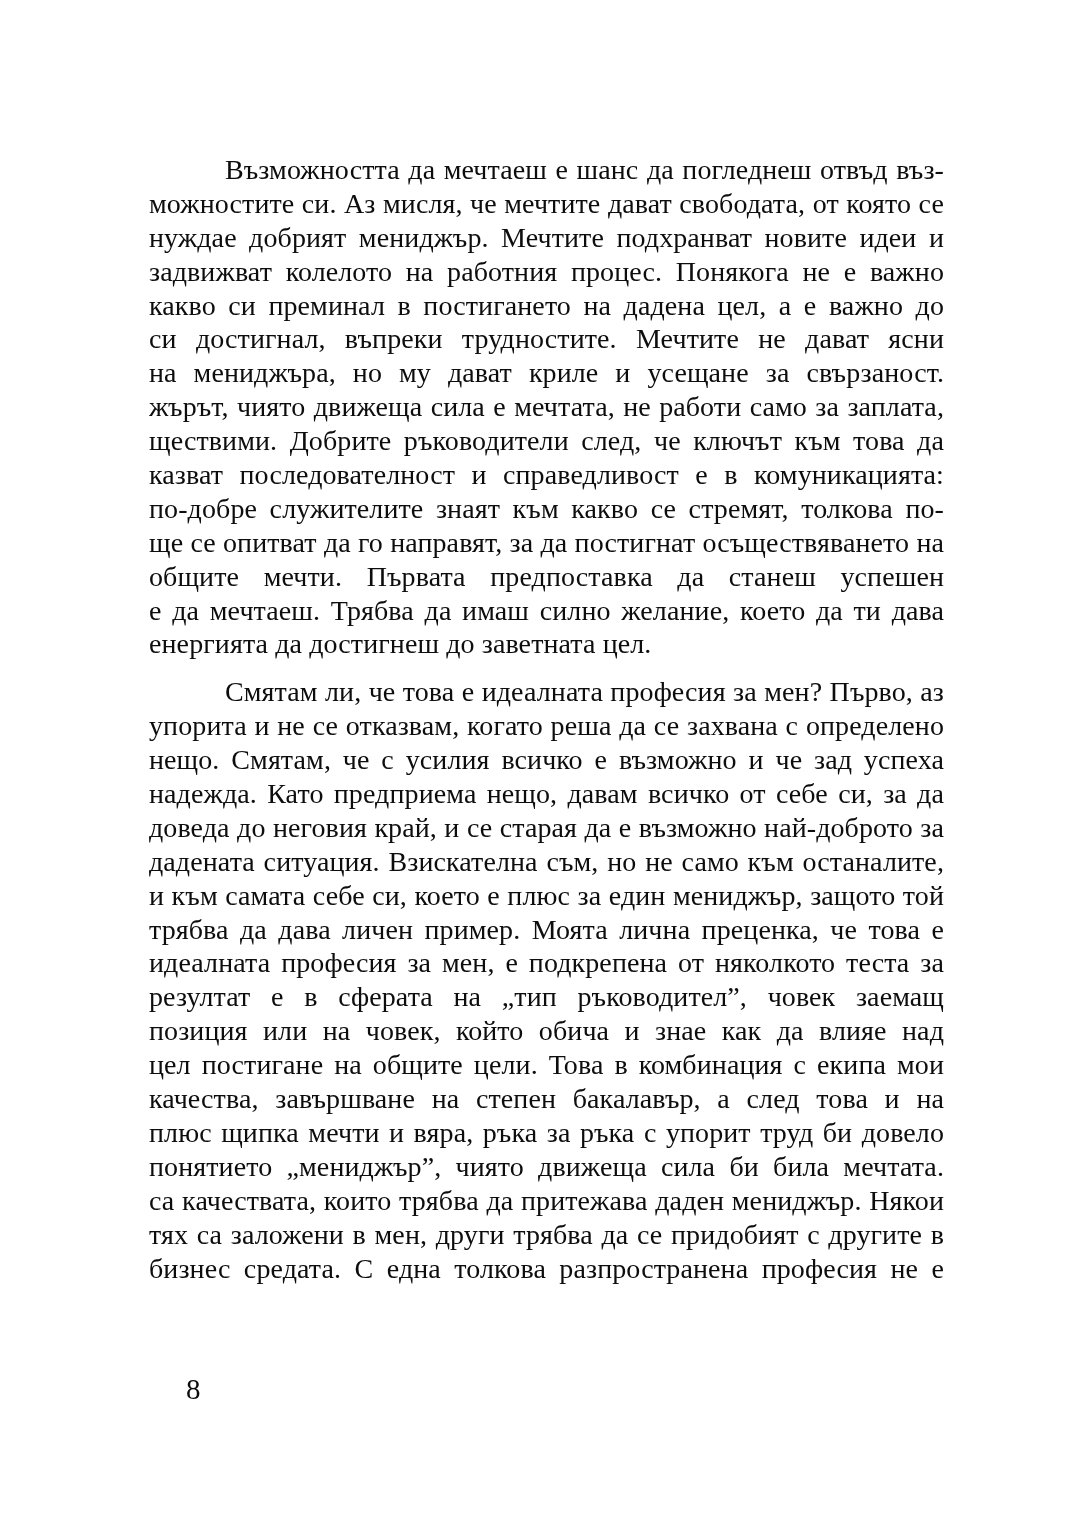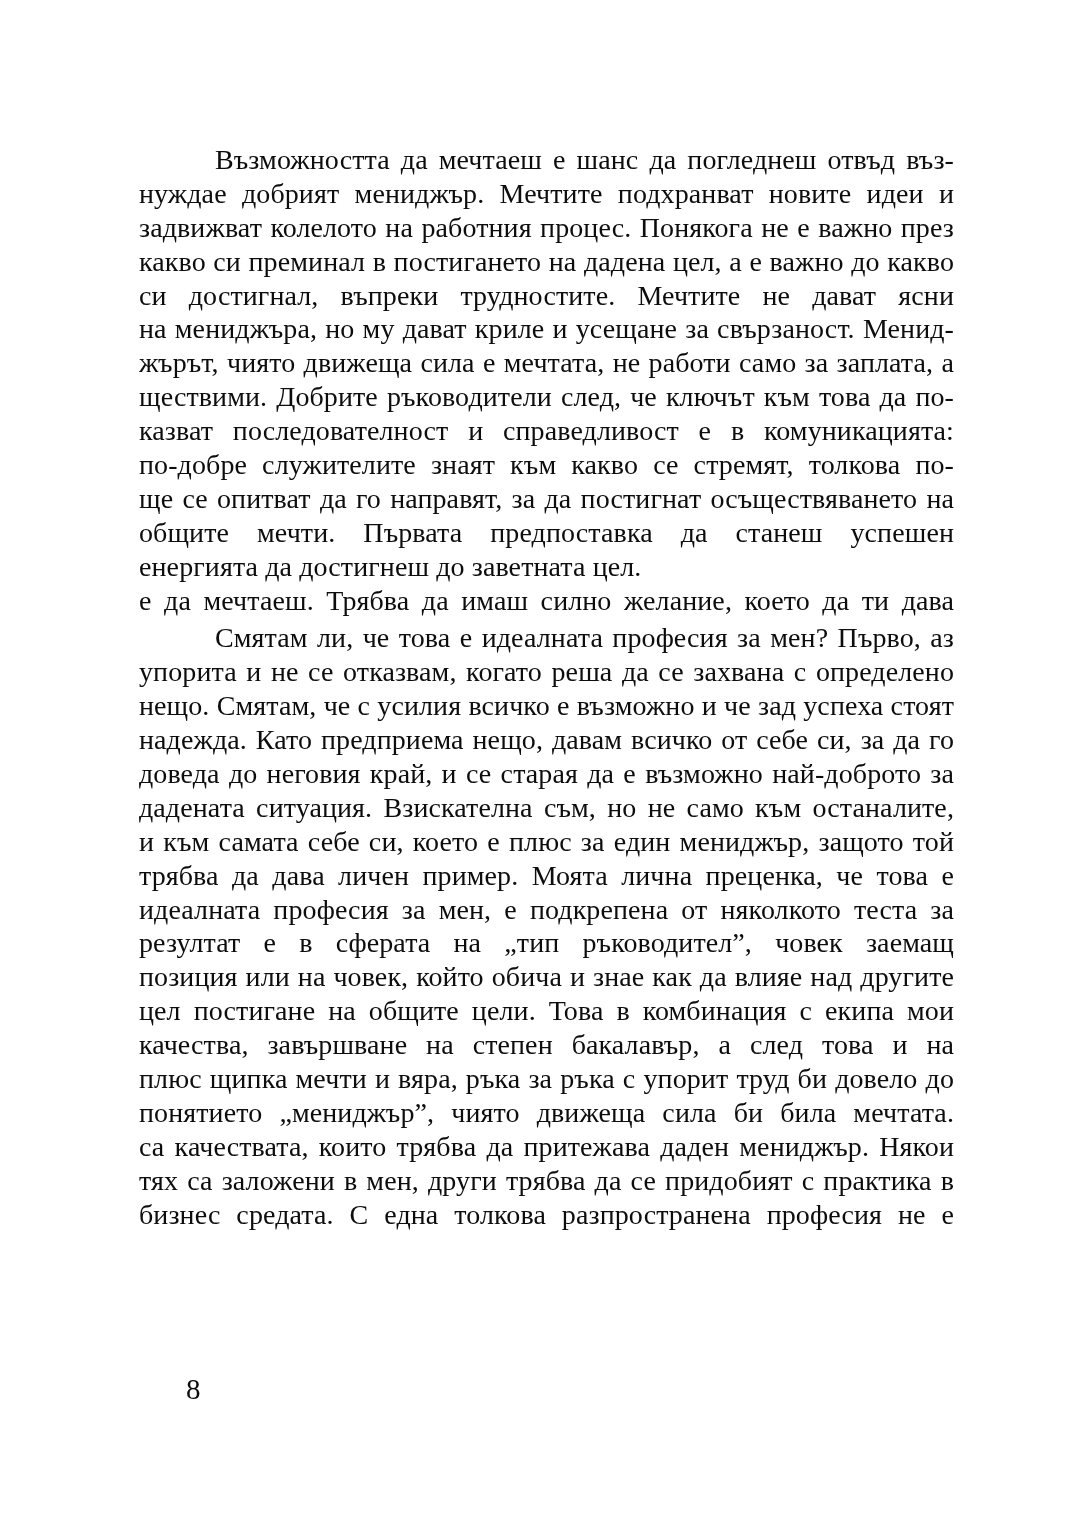--- a/index.html
+++ b/index.html
@@ -22,21 +22,21 @@
     background: #ffffff;
     color: #0d0d0d;
   }
   .text-block {
     position: absolute;
     left: 135px;
     top: 139px;
     width: 823px;
   }
   .paragraph {
-    margin: 4px;
+    margin: 14px;
     padding: 0;
   }
   .line {
     font-size: 28px;
     line-height: 33.9px;
     height: 33.9px;
     overflow: hidden;
     text-align: justify;
     text-align-last: justify;
     color: #0d0d0d;
@@ -57,49 +57,50 @@
     color: #0d0d0d;
   }
 </style>
 </head>
 <body>
 
 <div class="page">
   <div class="text-block" id="text-block">
       <div class="paragraph">
         <div class="line first">Възможността да мечтаеш е шанс да погледнеш отвъд въз-</div>
+        <div class="line">можностите си. Аз мисля, че мечтите дават свободата, от която се</div>
         <div class="line">нуждае добрият мениджър. Мечтите подхранват новите идеи и</div>
         <div class="line">задвижват колелото на работния процес. Понякога не е важно през</div>
         <div class="line">какво си преминал в постигането на дадена цел, а е важно до какво</div>
         <div class="line">си достигнал, въпреки трудностите. Мечтите не дават ясни очаквания</div>
         <div class="line">на мениджъра, но му дават криле и усещане за свързаност. Менид-</div>
         <div class="line">жърът, чиято движеща сила е мечтата, не работи само за заплата, а</div>
         <div class="line">ществими. Добрите ръководители след, че ключът към това да по-</div>
         <div class="line">казват последователност и справедливост е в комуникацията: колкото</div>
         <div class="line">по-добре служителите знаят към какво се стремят, толкова по-добре</div>
         <div class="line">ще се опитват да го направят, за да постигнат осъществяването на</div>
         <div class="line">общите мечти. Първата предпоставка да станеш успешен мениджър</div>
+        <div class="line">е да мечтаеш. Трябва да имаш силно желание, което да ти дава</div>
         <div class="line ragged">енергията да достигнеш до заветната цел.</div>
-        <div class="line">е да мечтаеш. Трябва да имаш силно желание, което да ти дава</div>
       </div>
       <div class="paragraph">
         <div class="line first">Смятам ли, че това е идеалната професия за мен? Първо, аз съм</div>
         <div class="line">упорита и не се отказвам, когато реша да се захвана с определено</div>
         <div class="line">нещо. Смятам, че с усилия всичко е възможно и че зад успеха стоят</div>
         <div class="line">надежда. Като предприема нещо, давам всичко от себе си, за да го</div>
         <div class="line">доведа до неговия край, и се старая да е възможно най-доброто за</div>
         <div class="line">дадената ситуация. Взискателна съм, но не само към останалите, но</div>
         <div class="line">и към самата себе си, което е плюс за един мениджър, защото той</div>
         <div class="line">трябва да дава личен пример. Моята лична преценка, че това е</div>
         <div class="line">идеалната професия за мен, е подкрепена от няколкото теста за</div>
         <div class="line">резултат е в сферата на „тип ръководител”, човек заемащ ръководна</div>
         <div class="line">позиция или на човек, който обича и знае как да влияе над другите с</div>
         <div class="line">цел постигане на общите цели. Това в комбинация с екипа мои</div>
         <div class="line">качества, завършване на степен бакалавър, а след това и на магистър,</div>
         <div class="line">плюс щипка мечти и вяра, ръка за ръка с упорит труд би довело до</div>
         <div class="line">понятието „мениджър”, чиято движеща сила би била мечтата. Много</div>
         <div class="line">са качествата, които трябва да притежава даден мениджър. Някои от</div>
-        <div class="line">тях са заложени в мен, други трябва да се придобият с практика в</div>
+        <div class="line">тях са заложени в мен, други трябва да се придобият с другите в</div>
         <div class="line">бизнес средата. С една толкова разпространена професия не е лесно</div>
       </div>
     </div>
   <div class="page-number">8</div>
 </div>
 
 </body></html>

